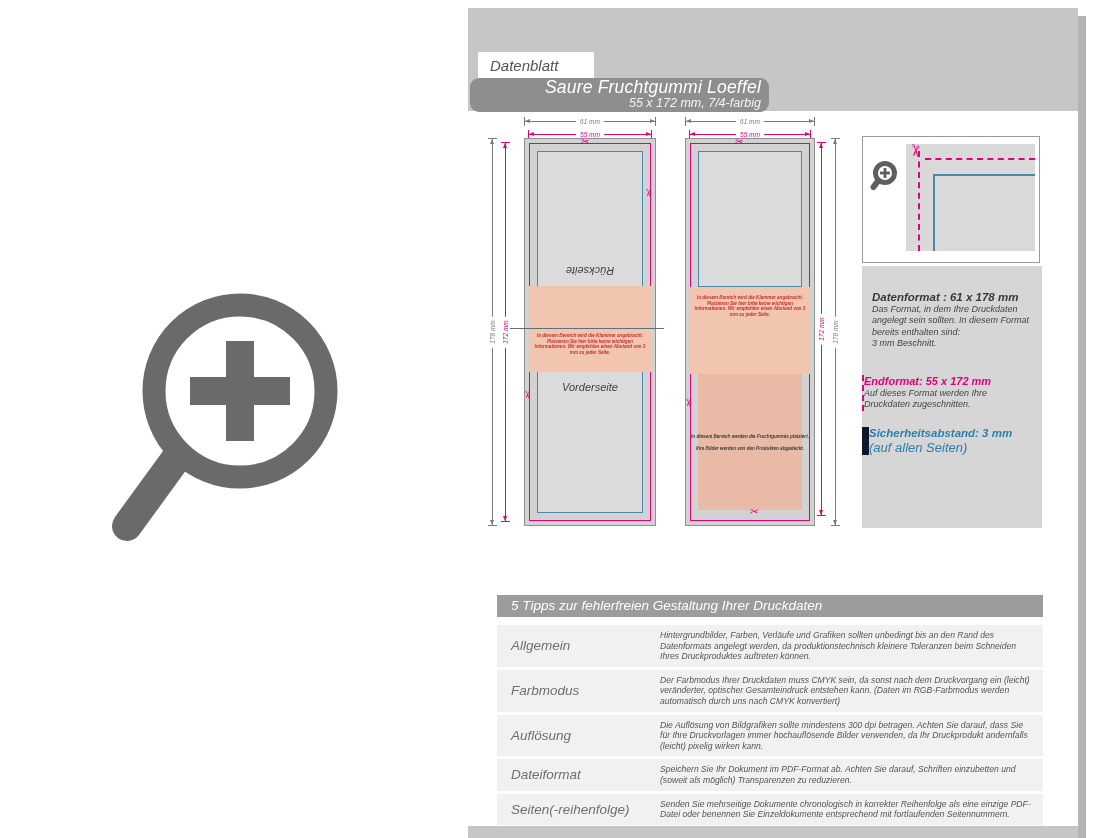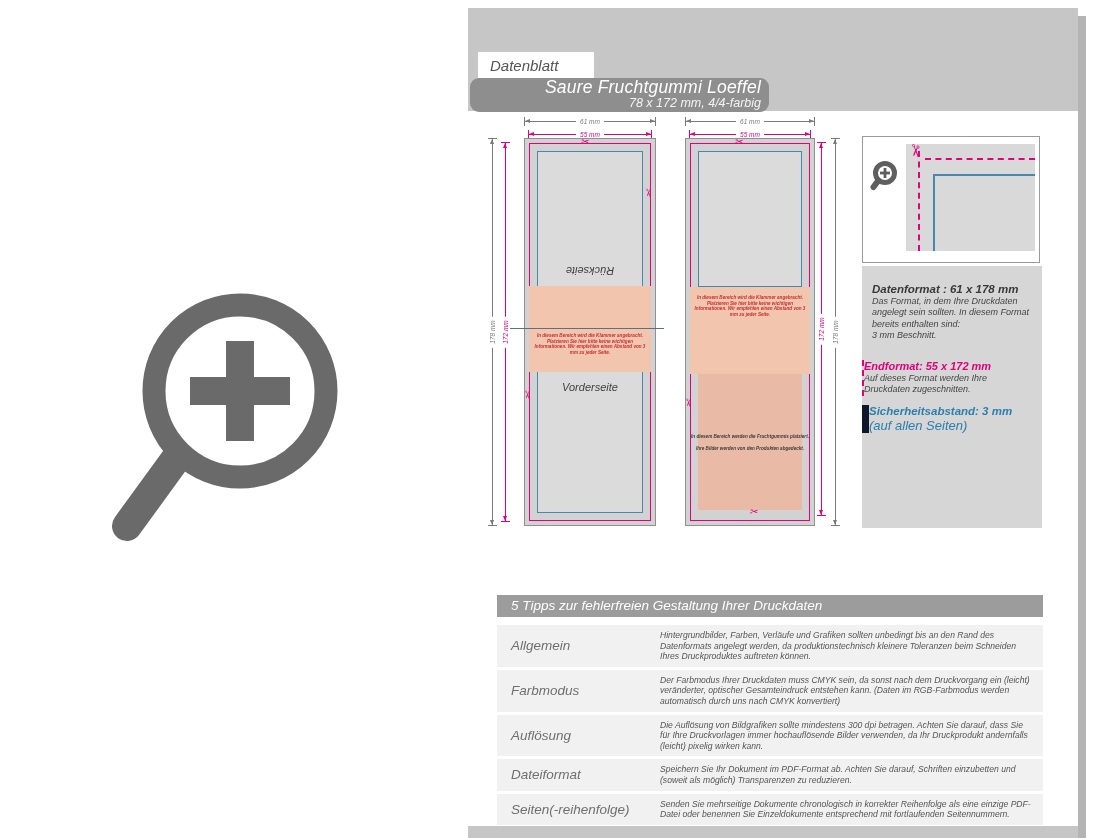--- a/index.html
+++ b/index.html
@@ -62,21 +62,21 @@
   .dz-gray{position:absolute;left:43px;top:7px;right:4px;bottom:11px;background:#d9d9d9;}
   .dz-cut-h{position:absolute;left:62px;top:21px;right:4px;height:0;border-top:2px dashed #e3007d;}
   .dz-cut-v{position:absolute;left:55px;top:14px;bottom:11px;width:0;border-left:2px dashed #e3007d;}
   .dz-safe-h{position:absolute;left:70px;top:37px;right:4px;height:0;border-top:2px solid #4a87ad;}
   .dz-safe-v{position:absolute;left:70px;top:37px;bottom:11px;width:0;border-left:2px solid #4a87ad;}
   .dz-scis{position:absolute;left:46px;top:3px;color:#e3007d;font-size:16px;transform:rotate(90deg);}
 
   
   .info{position:absolute;left:394px;top:258px;width:180px;height:262px;background:#d6d6d6;
        box-sizing:border-box;padding:9px 9px 0 10px;color:#454545;}
-  .info h3{margin:8px 0 1px 0;font-size:11.5px;color:#383838;}
+  .info h3{margin:16px 0 1px 0;font-size:11.5px;color:#383838;}
   .info p{margin:0;font-size:9px;line-height:11.3px;}
   .info .gap{height:10px;}
   .sec{margin-left:-10px;}
   .sec.end{border-left:2px dashed #e3007d;margin-top:9px;}
   .sec.end h3{color:#e3007d;font-size:11px;}
   .sec.safe{border-left:7px solid #0f172a;margin-top:9px;}
   .sec.safe h3{color:#2a7fae;}
   .sec.safe .sub{font-size:13px;color:#2a7fae;margin-bottom:1px;}
 
   
@@ -102,21 +102,21 @@
     <line x1="80" y1="184" x2="32" y2="250" stroke="#6a6a6a" stroke-width="30" stroke-linecap="round"></line>
   </svg>
 
   <div class="panel">
     <div class="band-top"></div>
     <div class="band-bottom"></div>
 
     <div class="tab">Datenblatt</div>
     <div class="titlebar">
       <span class="t1">Saure Fruchtgummi Loeffel</span>
-      <span class="t2">78 x 172 mm, 4/4-farbig</span>
+      <span class="t2">55 x 172 mm, 7/4-farbig</span>
     </div>
 
     <div class="hdim" style="left:56px;top:109px;width:132px;">
       <div class="ln"></div>
         <div class="tk l"></div>
         <div class="tk r"></div>
       <div class="ar l"></div>
         <div class="ar r"></div>
       <span class="lbl">61 mm</span>
     </div>

